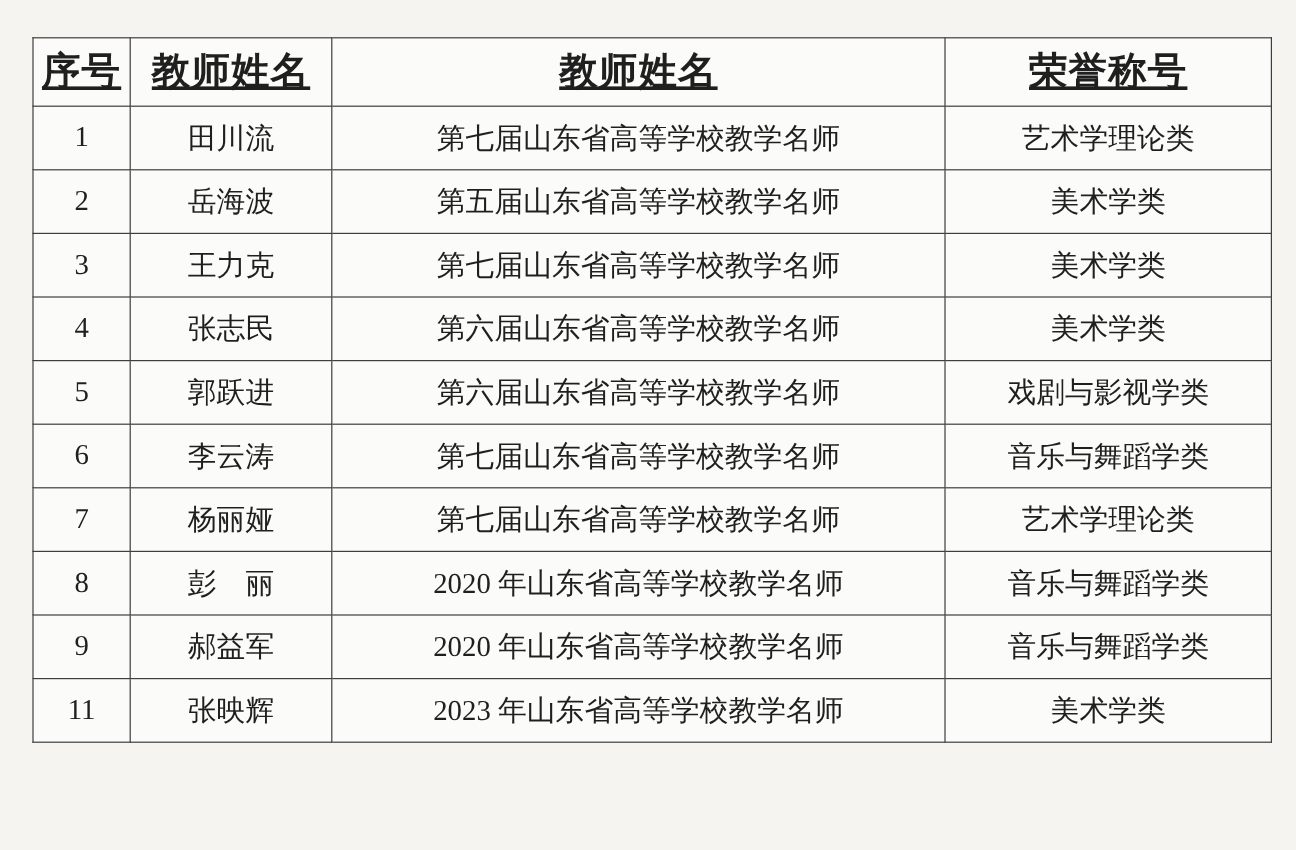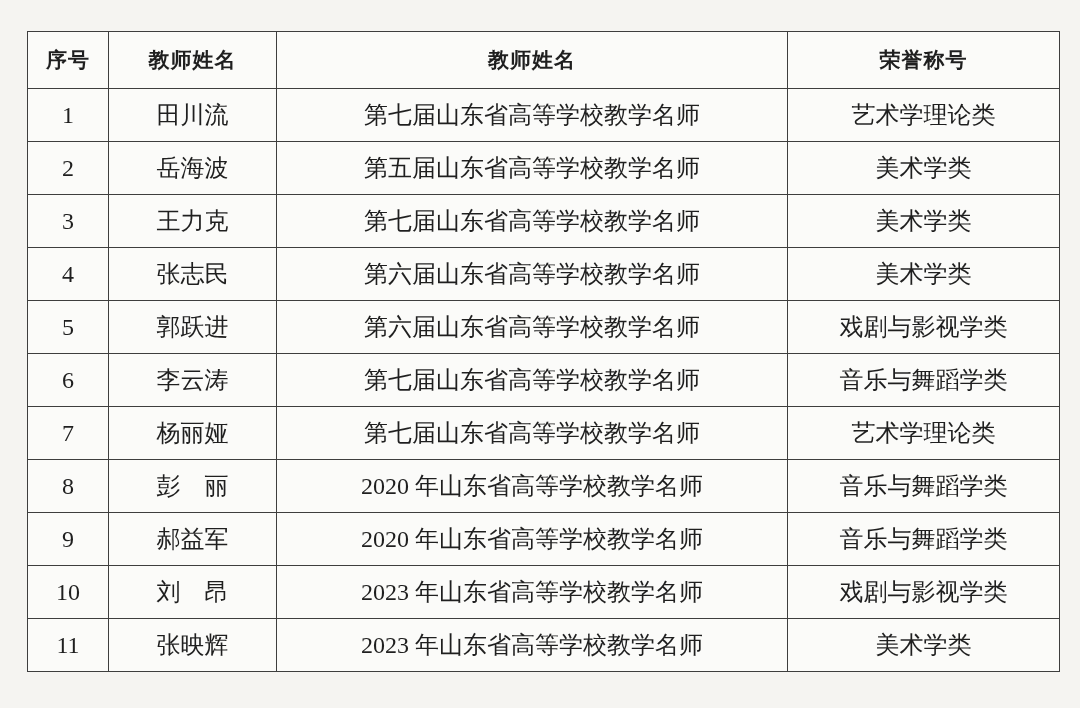--- a/index.html
+++ b/index.html
@@ -32,23 +32,24 @@
     border: 1.6px solid #3e3e3e;
     text-align: center;
     vertical-align: middle;
     color: #1f1f1f;
     padding: 0;
     overflow: hidden;
     white-space: nowrap;
   }
   table.honor-table th {
     height: 56px;
-    font-size: 21px;
+    font-size: 32px;
     font-weight: bold;
     letter-spacing: 1px;
+    text-decoration: underline;
   }
   table.honor-table td {
     height: 52px;
     font-size: 24px;
   }
   col.c-no     { width: 81px; }
   col.c-name   { width: 168px; }
   col.c-honor  { width: 511px; }
   col.c-major  { width: 272px; }
 </style>
@@ -120,26 +121,20 @@
         <td>2020 年山东省高等学校教学名师</td>
         <td>音乐与舞蹈学类</td>
       </tr>
       <tr>
         <td>9</td>
         <td>郝益军</td>
         <td>2020 年山东省高等学校教学名师</td>
         <td>音乐与舞蹈学类</td>
       </tr>
       <tr>
-        <td>10</td>
-        <td>刘　昂</td>
-        <td>2023 年山东省高等学校教学名师</td>
-        <td>戏剧与影视学类</td>
-      </tr>
-      <tr>
         <td>11</td>
         <td>张映辉</td>
         <td>2023 年山东省高等学校教学名师</td>
         <td>美术学类</td>
       </tr>
     </tbody>
   </table>
 </div>
 
 </body></html>

